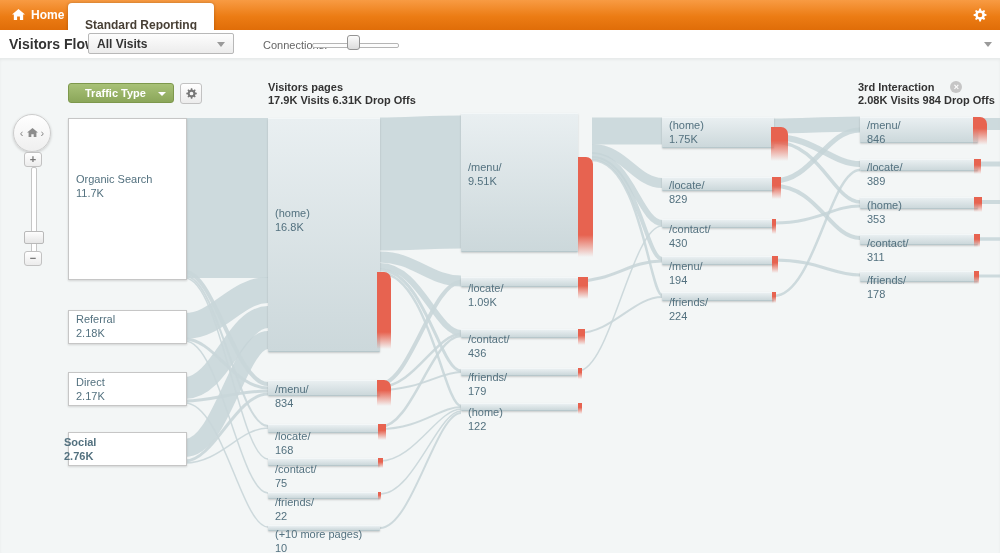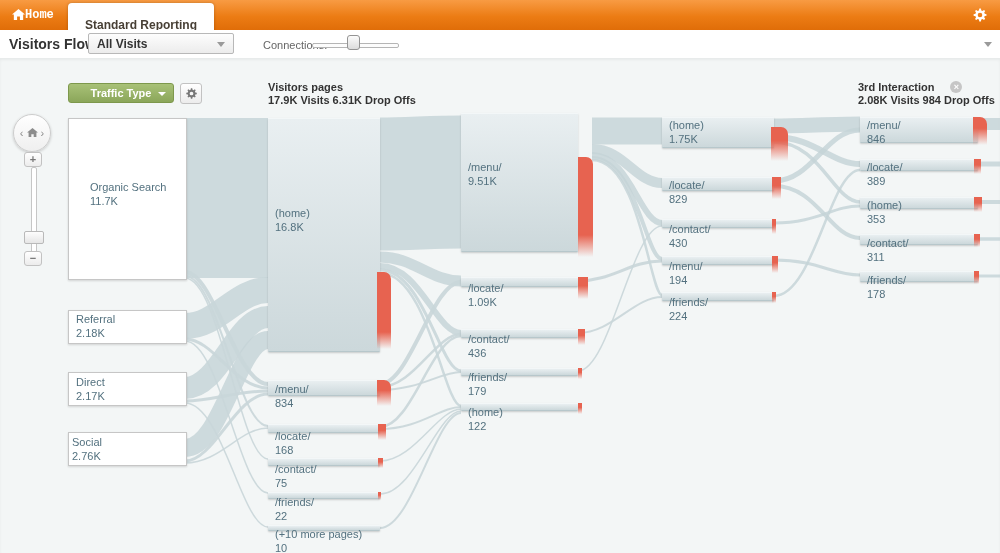--- a/index.html
+++ b/index.html
@@ -3,22 +3,22 @@
 <meta charset="utf-8">
 <style>
   html,body{margin:0;padding:0;background:#fff;}
   .app{position:relative;width:1000px;height:553px;overflow:hidden;
        font-family:"Liberation Sans",sans-serif;background:#fff;}
 
   
   .topbar{position:absolute;left:0;top:0;width:1000px;height:30px;
           background:linear-gradient(#f89b43,#ec7c14 55%,#e06d08);
           border-bottom:1px solid #ecdfc8;}
-  .home-tab{position:absolute;left:12px;top:0;height:30px;display:flex;align-items:center;
-            color:#fff;font-weight:bold;font-size:12px;font-family:Liberation Mono, monospace;}
+  .home-tab{position:absolute;left:12px;top:0;height:30px;display:flex;align-items:center;gap:6px;
+            color:#fff;font-weight:bold;font-size:12px;}
   .tab-active{position:absolute;left:68px;top:3px;height:27px;background:#fff;
               border-radius:4px 4px 0 0;padding:8px 17px;display:flex;align-items:center;
               font-weight:bold;font-size:12px;color:#473f35;box-shadow:0 0 3px rgba(0,0,0,.25);}
   .tab-plain{position:absolute;left:200px;top:0;height:30px;display:flex;align-items:center;
              color:#fff;font-weight:bold;font-size:12px;}
   .topbar-gear{position:absolute;right:12px;top:7px;width:16px;height:16px;color:#fff;cursor:pointer;}
 
   
   .header{position:absolute;left:0;top:30px;width:1000px;height:28px;background:#fff;
           border-bottom:1px solid #dcdcdc;}
@@ -38,21 +38,21 @@
               border-left:4px solid transparent;border-right:4px solid transparent;border-top:5px solid #9a9a9a;}
 
   
   .chart-bg{position:absolute;left:0;top:58px;width:1000px;height:495px;background:#f3f6f6;
             box-shadow:inset 0 2px 3px rgba(0,0,0,.05);}
   #flow-svg{position:absolute;left:0;top:0;width:1000px;height:553px;z-index:1;}
 
   
   .dim-btn{position:absolute;left:68px;top:83px;width:106px;height:20px;z-index:6;box-sizing:border-box;
            background:linear-gradient(#a8c177,#8ba65a);border:1px solid #7d984c;border-radius:3px;
-           color:#fff;font-weight:bold;font-size:11px;display:flex;align-items:center;padding:0 8px;cursor:pointer;justify-content:center;}
+           color:#fff;font-weight:bold;font-size:11px;display:flex;align-items:center;padding:0 16px;cursor:pointer;}
   .dim-arrow{position:absolute;right:7px;top:8px;width:0;height:0;
              border-left:4px solid transparent;border-right:4px solid transparent;border-top:4px solid #fff;}
   .gear-btn{position:absolute;left:180px;top:83px;width:22px;height:21px;z-index:6;box-sizing:border-box;
             background:linear-gradient(#fff,#ececec);border:1px solid #c2c2c2;border-radius:3px;
             display:flex;align-items:center;justify-content:center;color:#777;cursor:pointer;}
 
   
   .col-header{position:absolute;top:81px;z-index:6;font-size:11px;font-weight:bold;color:#333;line-height:13px;}
   .close-icon{display:inline-block;width:12px;height:12px;border-radius:50%;background:#c6c6c6;color:#fff;
               font-size:9px;line-height:12px;text-align:center;margin-left:16px;vertical-align:1px;cursor:pointer;}
@@ -188,36 +188,36 @@
   <div class="col-header" style="left:268px;">
     <div><span>Visitors pages</span></div>
     <div>17.9K Visits 6.31K Drop Offs</div>
   </div>
   <div class="col-header" style="left:858px;">
     <div><span>3rd Interaction</span><span class="close-icon">×</span></div>
     <div>2.08K Visits 984 Drop Offs</div>
   </div>
 
   <div class="src-node" style="left:68px;top:118px;width:117px;height:160px;"></div>
-  <div class="node-label" style="left:90px;top:172px;margin-top:8px;">
+  <div class="node-label" style="left:76px;top:172px;">
     <div>Organic Search</div>
       <div>11.7K</div>
   </div>
   <div class="src-node" style="left:68px;top:310px;width:117px;height:32px;"></div>
   <div class="node-label" style="left:76px;top:312px;">
     <div>Referral</div>
       <div>2.18K</div>
   </div>
   <div class="src-node" style="left:68px;top:372px;width:117px;height:32px;"></div>
   <div class="node-label" style="left:76px;top:375px;">
     <div>Direct</div>
       <div>2.17K</div>
   </div>
   <div class="src-node" style="left:68px;top:432px;width:117px;height:32px;"></div>
-  <div class="node-label" style="left:72px;top:435px;">
+  <div class="node-label" style="left:64px;top:435px;font-weight:bold;">
     <div>Social</div>
       <div>2.76K</div>
   </div>
 
   <div class="mid-node" style="left:268px;top:118px;width:112px;height:232px;"></div>
   <div class="node-label" style="left:275px;top:206px;">
     <div>(home)</div>
       <div>16.8K</div>
   </div>
   <div class="mid-node" style="left:268px;top:380px;width:112px;height:14px;"></div>

